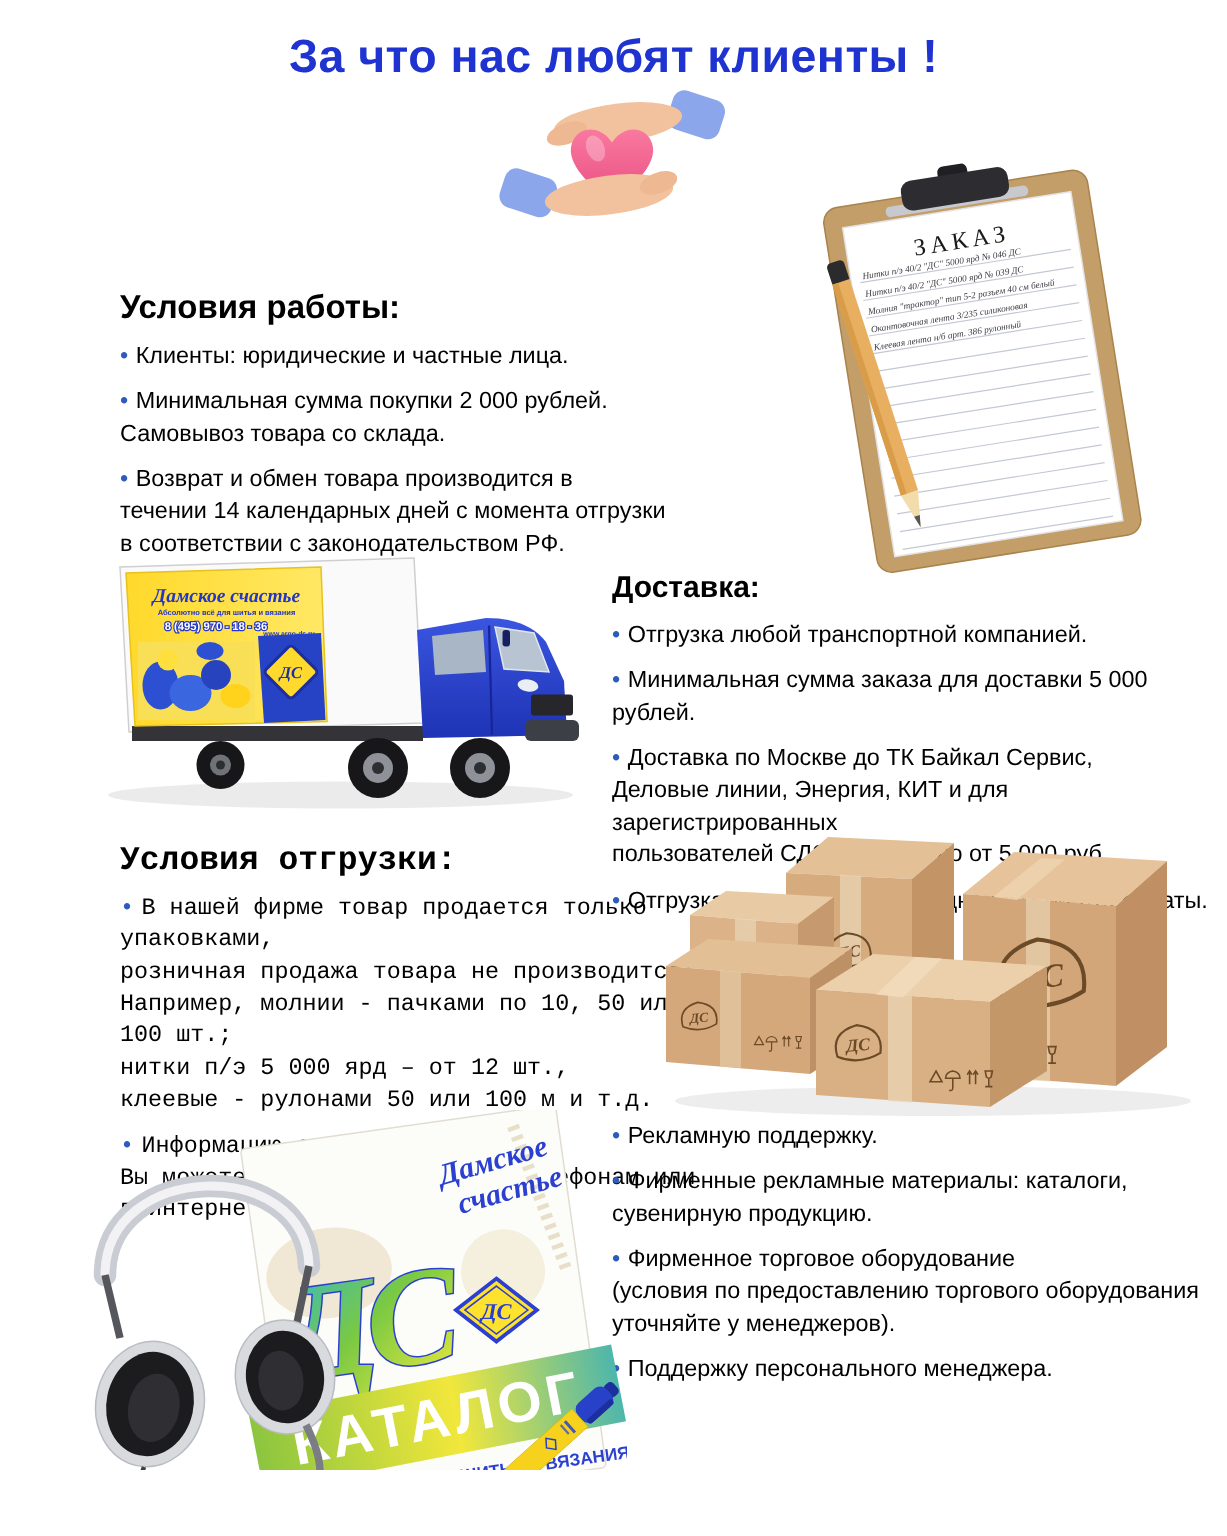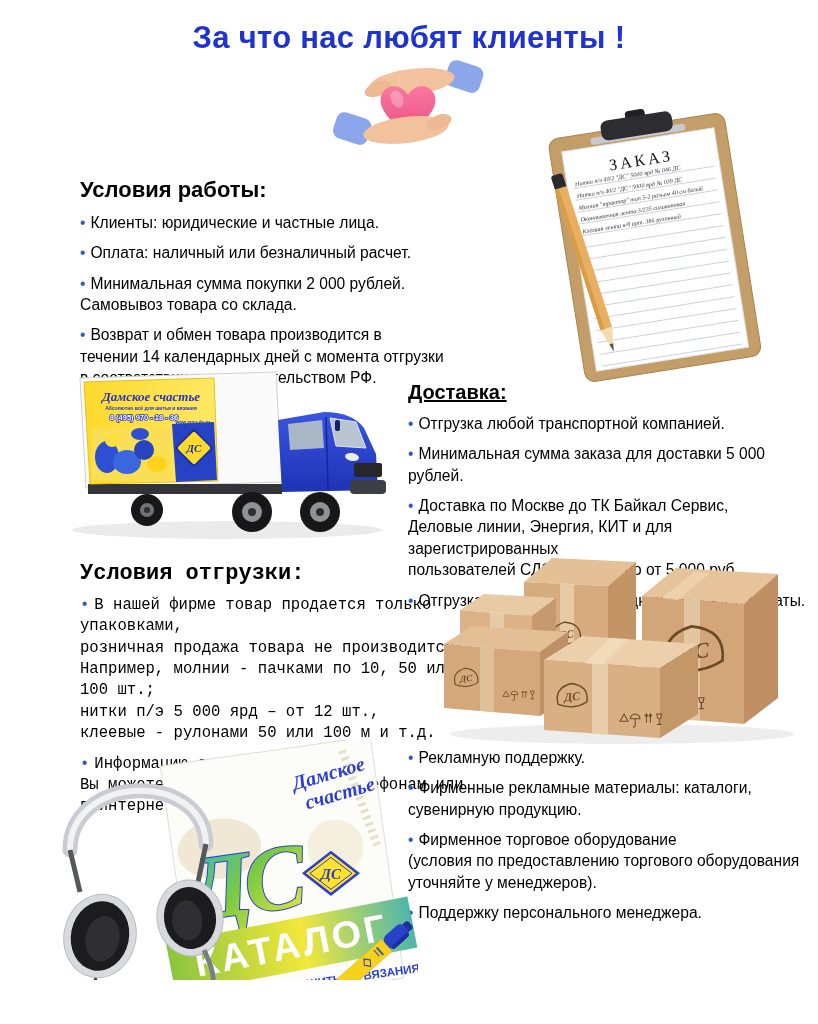--- a/index.html
+++ b/index.html
@@ -7,21 +7,21 @@
   body { font-family:"Liberation Sans",sans-serif; }
   .page { position:relative; width:818px; height:980px; margin:0 auto; background:#fff; overflow:hidden; }
 
   .title { position:absolute; top:20px; left:0; width:100%; text-align:center;
            font-size:31px; font-weight:bold; color:#1e33cf; letter-spacing:.3px; }
 
   .gfx { position:absolute; }
 
   .section { position:absolute; color:#000; }
   .section h2 { font-size:22px; font-weight:bold; margin-bottom:9px; color:#000; }
-  .section.small-h h2 { font-size:20px;text-decoration:underline; }
+  .section.small-h h2 { font-size:20px; }
   .bullet { margin-bottom:9px; font-size:15.6px; line-height:1.37; }
   .bullet .dot { color:#2f5bbf; margin-right:5px; }
   .bullet .txt { white-space:pre-line;margin-top:46px; }
 
   svg text.script { font-family:"Liberation Serif",serif; font-style:italic; font-weight:bold; }
   svg text.hw     { font-family:"Liberation Serif",serif; font-style:italic; }
   svg text.serif  { font-family:"Liberation Serif",serif; }
   svg text.sans   { font-family:"Liberation Sans",sans-serif; }
 </style>
 </head>
@@ -94,27 +94,26 @@
       <g transform="translate(52,78) rotate(-18)">
         <rect x="-6" y="-12" width="12" height="16" rx="3" fill="#2b2b2e"></rect>
         <rect x="-6" y="2" width="12" height="148" fill="#e7af5f"></rect>
         <rect x="-6" y="2" width="4" height="148" fill="#d99c49"></rect>
         <polygon points="-6,150 6,150 0,174" fill="#f2dcab"></polygon>
         <polygon points="-2,166 2,166 0,174" fill="#55565a"></polygon>
       </g>
     </svg>
   </div>
 
-  <div class="section" id="sec-work" style="left:80px; top:177px; width:365px;">
+  <div class="section" id="sec-work" style="left:80px; top:192px; width:365px;">
     <h2>Условия работы:</h2>
     <div class="bullets">
 
         <div class="bullet"><span class="dot">•</span><span class="txt">Клиенты: юридические и частные лица.</span></div>
 
-        <div class="bullet"><span class="dot">•</span><span class="txt">Оплата: наличный или безналичный расчет.</span></div>
 
         <div class="bullet"><span class="dot">•</span><span class="txt">Минимальная сумма покупки 2 000 рублей.
 Самовывоз товара со склада.</span></div>
 
         <div class="bullet"><span class="dot">•</span><span class="txt">Возврат и обмен товара производится в
 течении 14 календарных дней с момента отгрузки
 в соответствии с законодательством РФ.</span></div>
       </div>
   </div>
 

